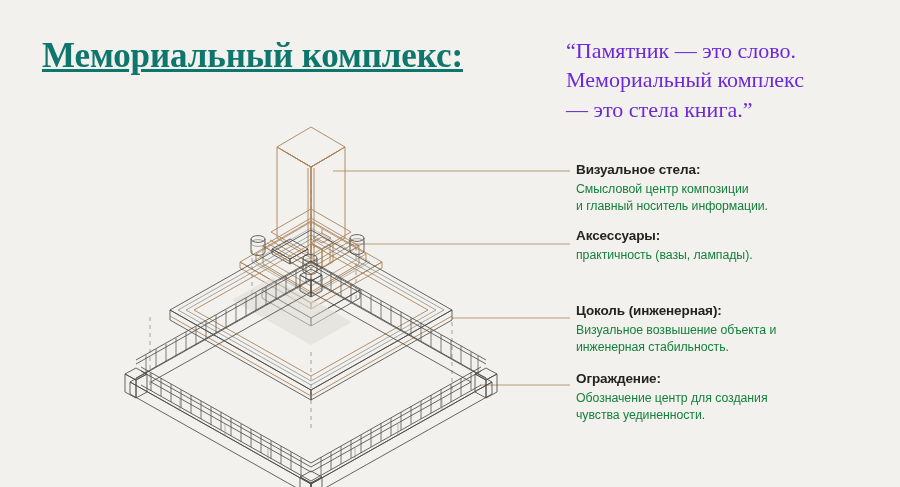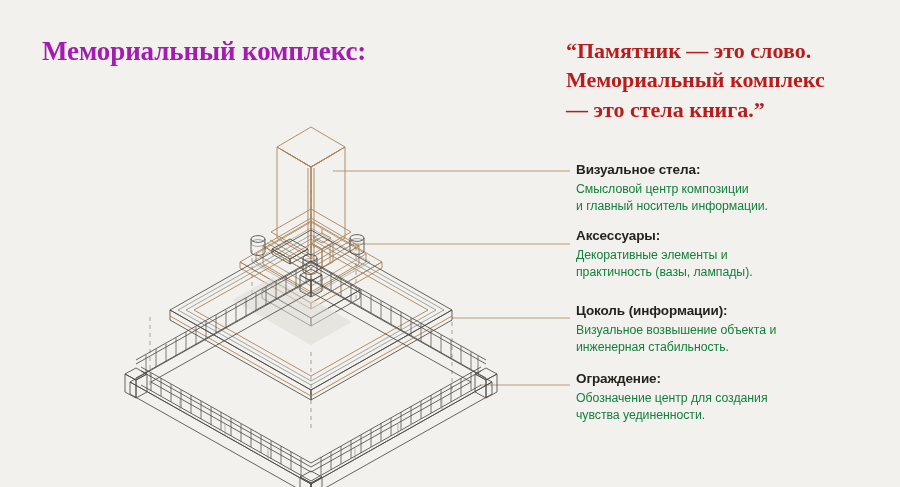--- a/index.html
+++ b/index.html
@@ -11,35 +11,36 @@
     overflow:hidden;
     position:relative;
   }
   #stage{position:absolute;inset:0;width:900px;height:487px;}
 
   
   .headline{
     position:absolute;left:42px;top:34px;width:500px;
     font-family:"Liberation Serif", serif;
     font-weight:700;
-    font-size:27px;
+    font-size:35px;
     line-height:1.27;
-    color:#a21caf;
+    color:#0f766e;
     letter-spacing:-0.1px;
+    text-decoration:underline;
   }
   .headline .l2{display:block;}
 
   
   .quote{
     position:absolute;left:566px;top:36px;width:320px;
     font-family:"Liberation Serif", serif;
     font-size:22px;
     line-height:1.33;
-    color:#b91c1c;
-    font-weight:700;
+    color:#6d28d9;
+    font-weight:400;
   }
   .quote span{display:block;}
 
   
   .note{position:absolute;left:576px;width:320px;}
   .note .nh{
     font-size:13.5px;font-weight:700;color:#24241f;
     letter-spacing:-0.1px;margin:0 0 3px 0;line-height:1.2;
   }
   .note .nb{
@@ -344,27 +345,26 @@
     <div class="nh">Визуальное стела:</div>
     <div class="nb">
       <span>Смысловой центр композиции</span>
       <span>и главный носитель информации.</span>
     </div>
   </div>
 
   <div class="note" id="note-1">
     <div class="nh">Аксессуары:</div>
     <div class="nb">
-      <span>Декоративные элементы и</span>
       <span>практичность (вазы, лампады).</span>
     </div>
   </div>
 
   <div class="note" id="note-2">
-    <div class="nh">Цоколь (информации):</div>
+    <div class="nh">Цоколь (инженерная):</div>
     <div class="nb">
       <span>Визуальное возвышение объекта и</span>
       <span>инженерная стабильность.</span>
     </div>
   </div>
 
   <div class="note" id="note-3">
     <div class="nh">Ограждение:</div>
     <div class="nb">
       <span>Обозначение центр для создания</span>

